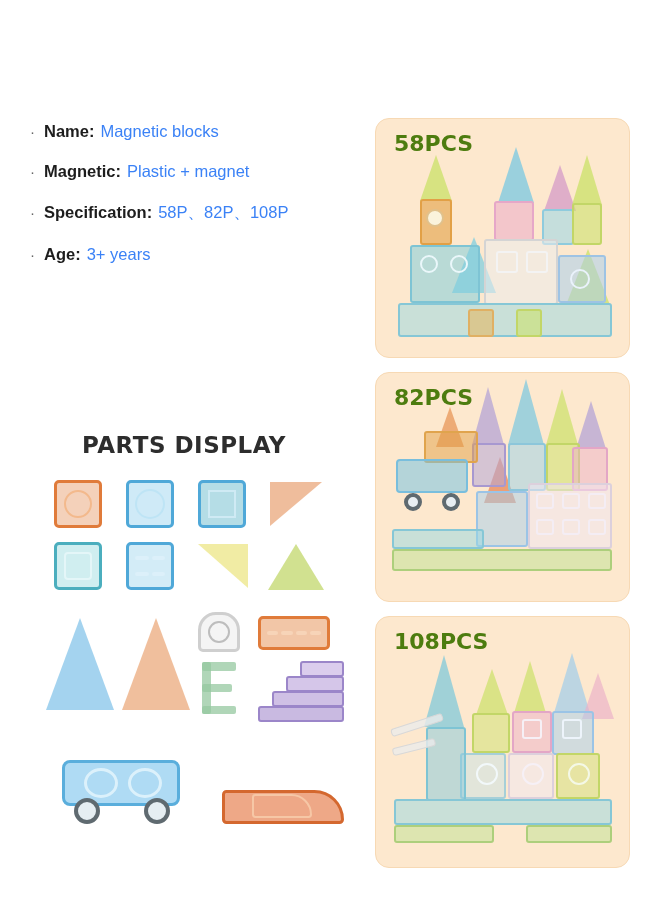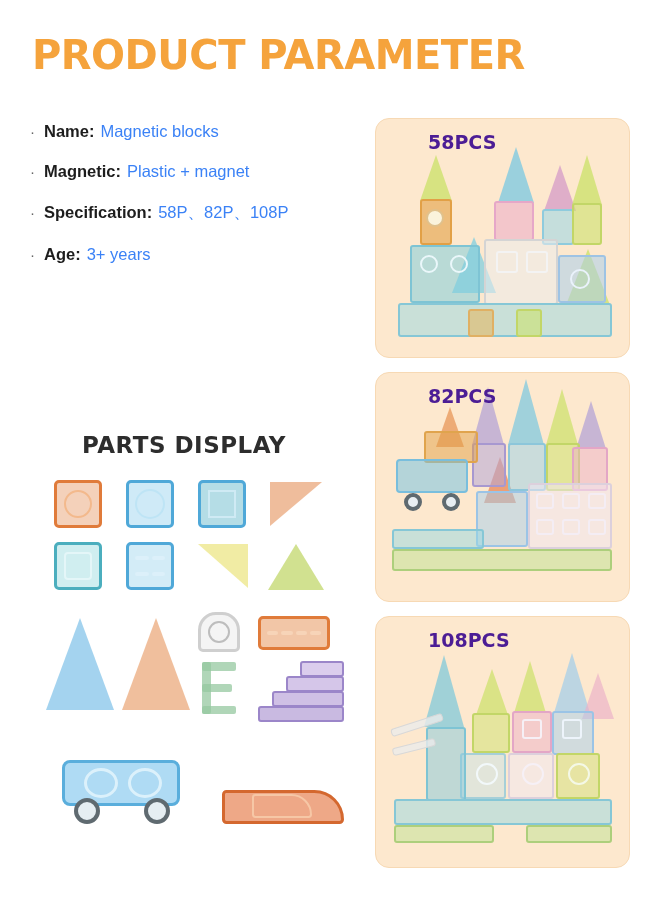--- a/index.html
+++ b/index.html
@@ -82,43 +82,41 @@
     left: 375px;
     width: 255px;
     border-radius: 14px;
     background: #FDE8CE;
     border: 1px solid #F7D9B4;
     overflow: hidden;
   }
   .card-label {
     position: absolute;
     left: 18px; top: 12px;
-    font-size: 19px;
+    font-size: 22px;
     font-weight: 700;
-    color: #4c1d95;
+    color: #4d7c0f;
     font-family: "DejaVu Sans", sans-serif;
     z-index: 5;
-    margin-left: 34px;
   }
   #card58 { top: 118px; height: 240px; }
   #card82 { top: 372px; height: 230px; padding-left: 16px; }
   #card108 { top: 616px; height: 252px; }
 
   .scene { position: absolute; inset: 0; }
 
   
   .tri { position: absolute; width: 0; height: 0; }
   .blk { position: absolute; border-radius: 3px; }
 </style>
 </head>
 <body>
 
 <div class="page">
 
-  <div class="title">PRODUCT PARAMETER</div>
 
   <div class="spec-list">
     <div class="spec-item">
       <span class="spec-bullet">·</span>
       <span class="spec-label">Name:</span>
       <span class="spec-value">Magnetic blocks</span>
     </div>
     <div class="spec-item">
       <span class="spec-bullet">·</span>
       <span class="spec-label">Magnetic:</span>

